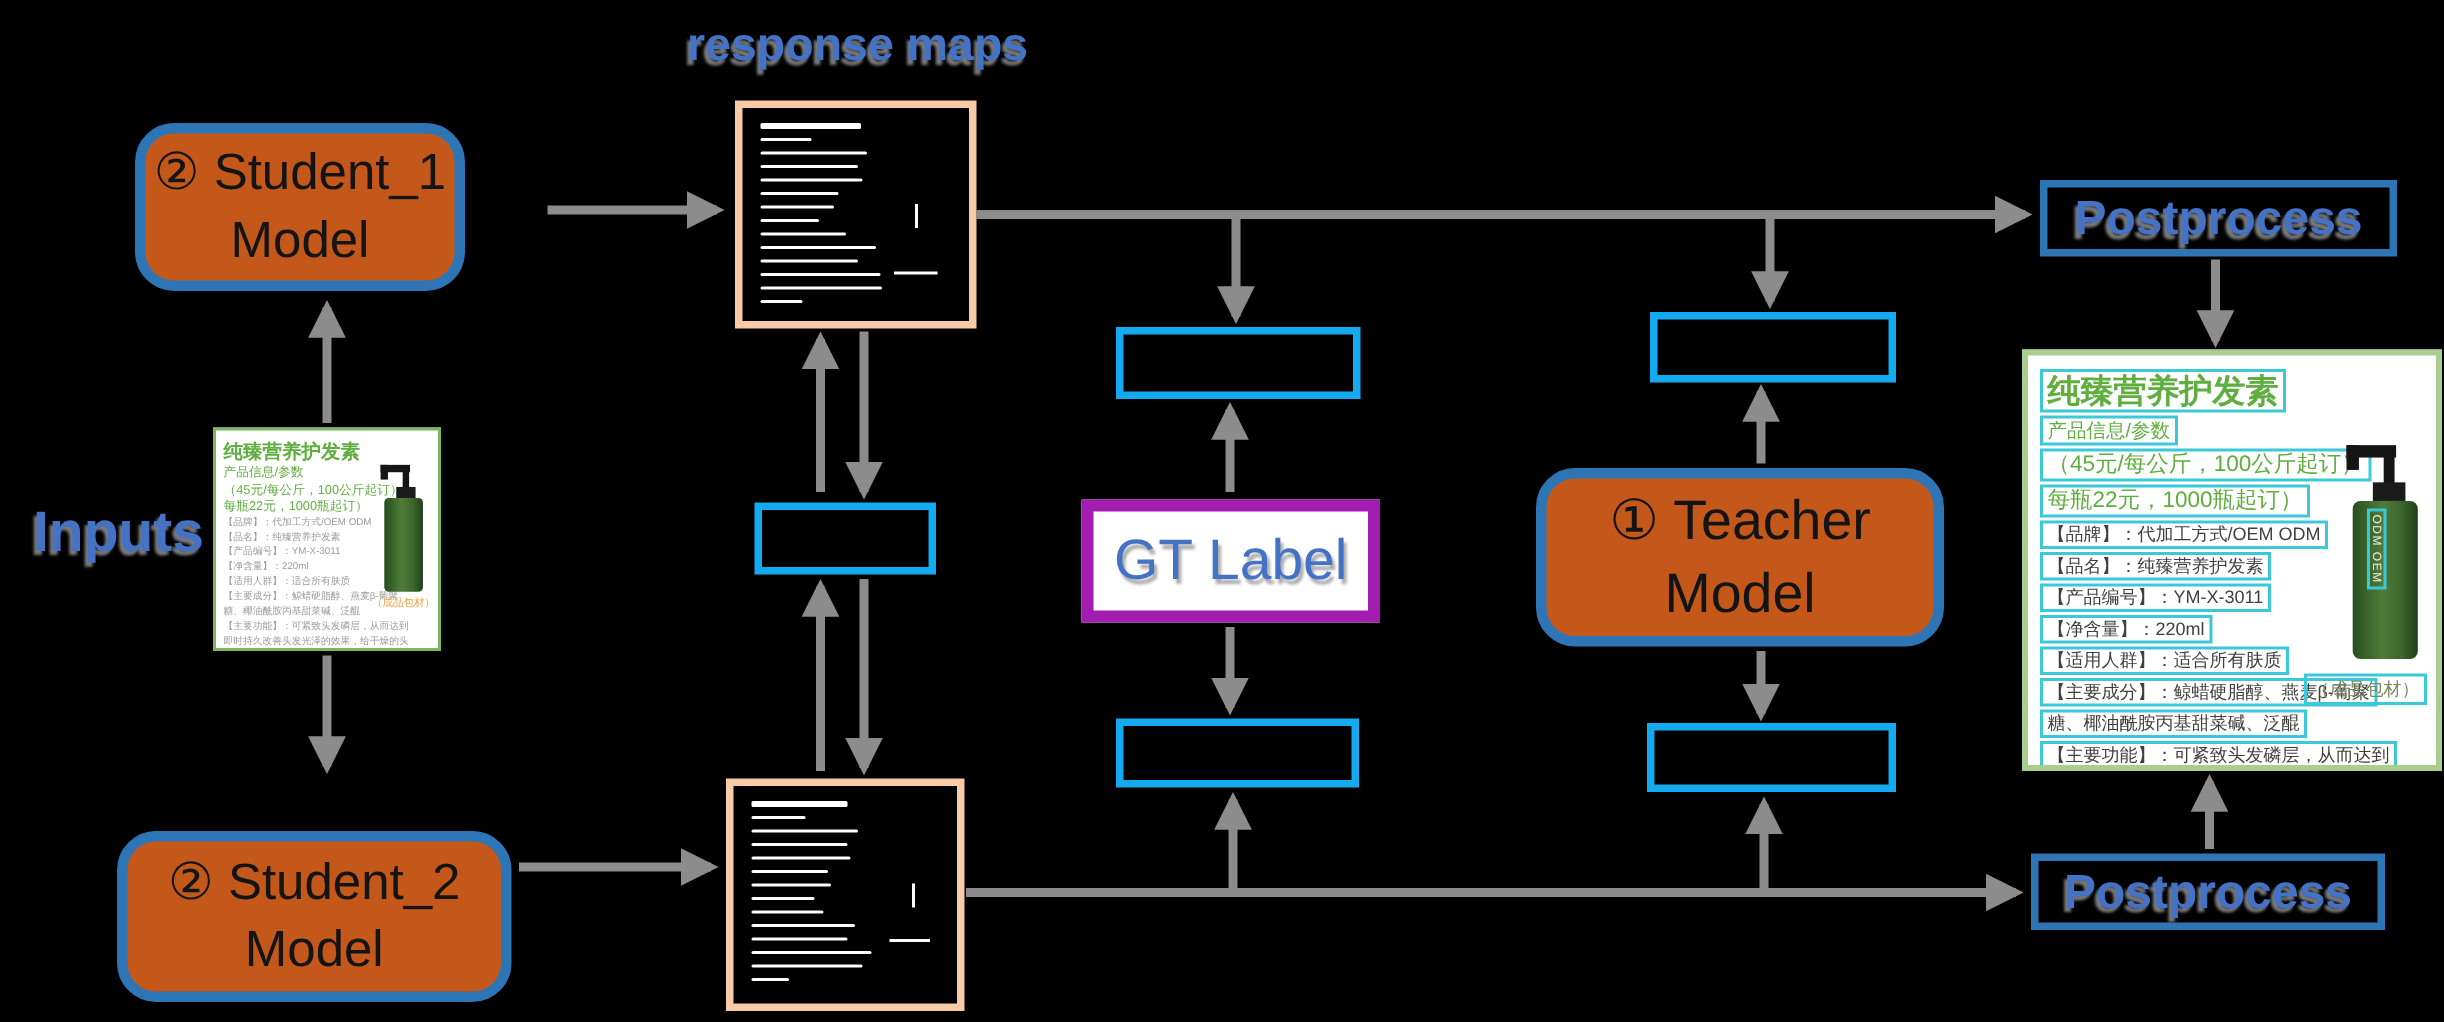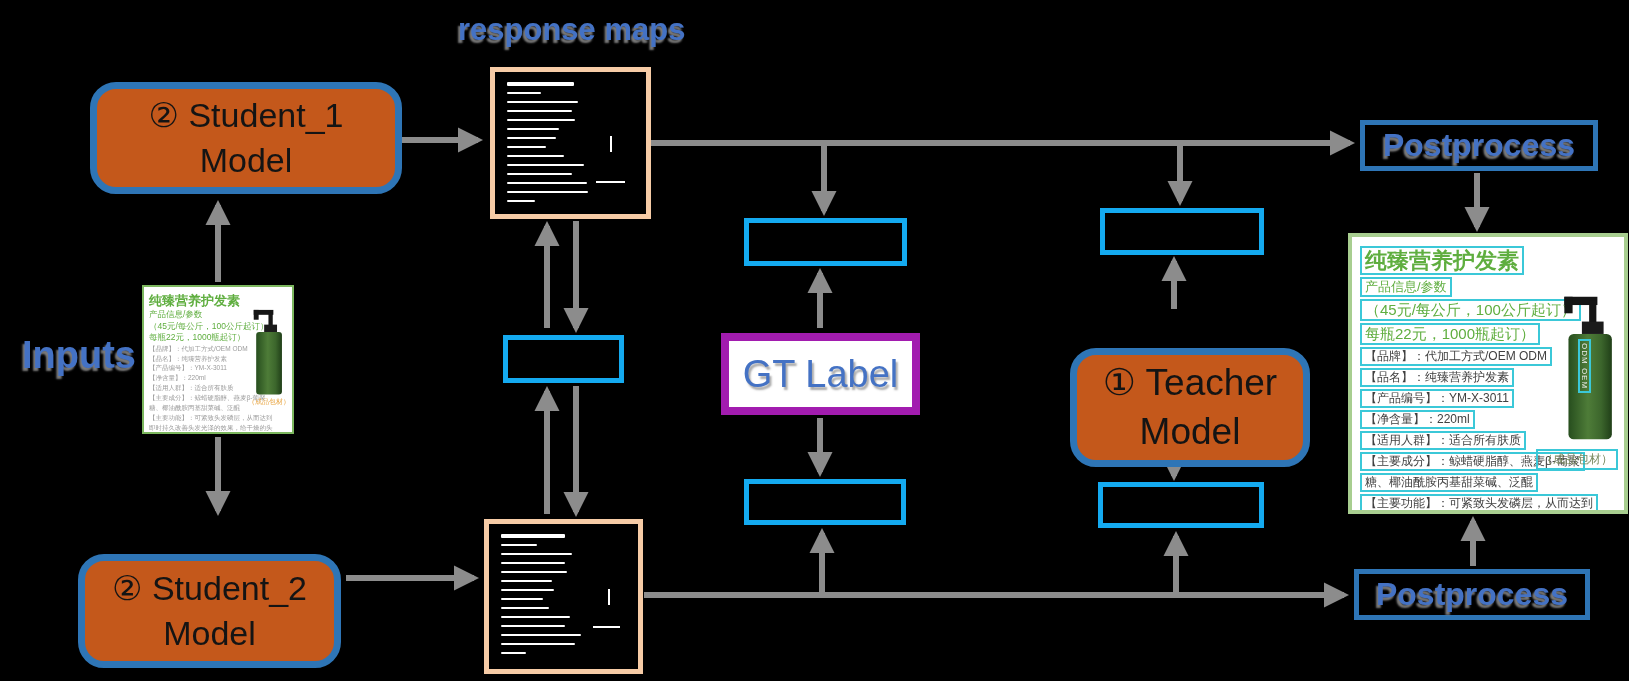--- a/index.html
+++ b/index.html
@@ -99,29 +99,29 @@
       <path d="M822,592 L822,533" marker-end="url(#ah)"></path>
       <path d="M1176,592 L1176,536" marker-end="url(#ah)"></path>
       <path d="M1477,173 L1477,227" marker-end="url(#ah)"></path>
       <path d="M1473,566 L1473,521" marker-end="url(#ah)"></path>
     </g>
   </svg>
 
   <div class="abs big-label" style="left:22px;top:334px;font-size:38px;">Inputs</div>
   <div class="abs big-label" style="left:458px;top:12px;font-size:31px;">response maps</div>
 
-  <div class="abs model-box" style="left:90px;top:82px;width:312px;height:112px;">
+  <div class="abs model-box" style="left:90px;top:82px;width:220px;height:112px;">
     <span>② Student_1</span>
     <span>Model</span>
   </div>
   <div class="abs model-box" style="left:78px;top:522px;width:263px;height:114px;margin-top:32px;">
     <span>② Student_2</span>
     <span>Model</span>
   </div>
-  <div class="abs model-box teacher" style="left:1070px;top:312px;width:240px;height:119px;margin-top:36px;">
+  <div class="abs model-box teacher" style="left:1024px;top:312px;width:272px;height:119px;">
     <span>① Teacher</span>
     <span>Model</span>
   </div>
 
   <div class="abs gt-box" style="left:721px;top:333px;width:199px;height:82px;">
     <span>GT Label</span>
   </div>
 
   <div class="abs loss-box" style="left:744px;top:218px;width:163px;height:48px;"></div>
   <div class="abs loss-box" style="left:744px;top:479px;width:162px;height:46px;"></div>

